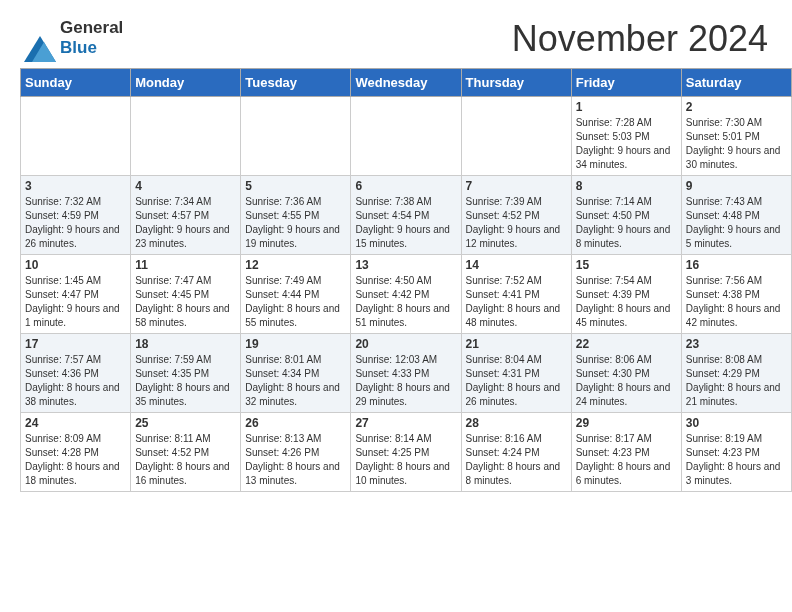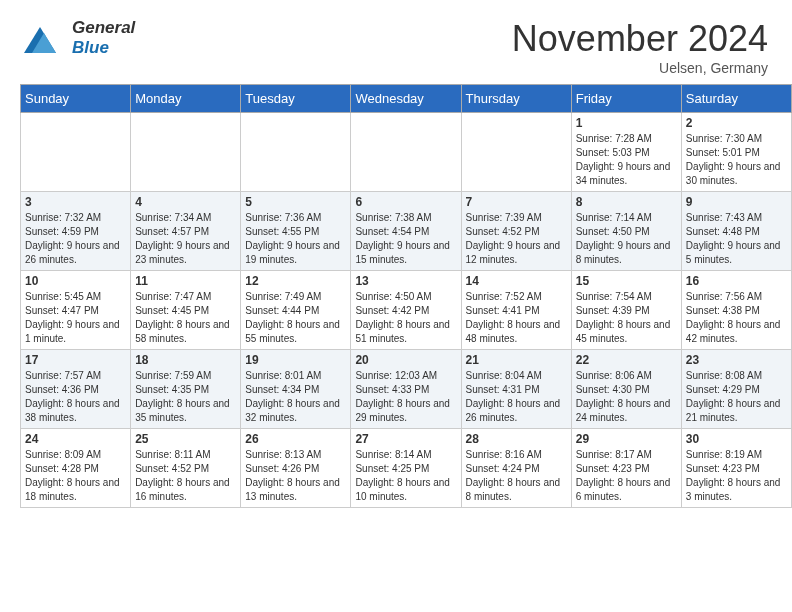--- a/index.html
+++ b/index.html
@@ -1,29 +1,29 @@
 <!DOCTYPE html>
 <html><head>
   <meta charset="utf-8">
   <style>
     * { box-sizing: border-box; margin: 0; padding: 0; }
     body { font-family: Arial, sans-serif; background: #fff; width: 792px; min-height: 612px; }
     
     .header { display: flex; justify-content: space-between; align-items: flex-start; padding: 18px 24px 8px 24px; }
-    .logo { display: flex; align-items: center; gap: 20px; font-style: italic; }
+    .logo { display: flex; align-items: flex-end; gap: 8px; }
     .logo-icon { width: 28px; height: 22px; position: relative; }
     
     .title-block { text-align: right; }
     .month-title { font-size: 36px; font-weight: normal; color: #333; }
     .location { font-size: 14px; color: #555; }
     
     .calendar { width: 100%; border-collapse: collapse; margin: 0 10px; table-layout: fixed; }
     .calendar-wrapper { padding: 0 10px 10px 10px; }
     
-    .calendar th { background-color: #2a6bbf; color: #fff; font-size: 13px; font-weight: normal; padding: 6px 4px; text-align: left; border: 1px solid #aaa; }
+    .calendar th { background-color: #2a6bbf; color: #fff; font-size: 13px; font-weight: bold; padding: 6px 4px; text-align: left; border: 1px solid #aaa; }
     
     .calendar td { border: 1px solid #ccc; vertical-align: top; padding: 3px 4px; font-size: 10.5px; color: #333; width: 14.28%; min-height: 80px; }
     
     .day-num { font-size: 12px; font-weight: bold; display: block; margin-bottom: 2px; }
     .day-info { font-size: 10px; line-height: 1.4; color: #333; }
     
     .row-shaded td { background-color: #f0f4f8; }
     .row-white td { background-color: #fff; }
     
     .empty { background-color: #fff !important; }
@@ -39,21 +39,20 @@
         <polygon points="20,6 32,26 8,26" fill="#4a9fd4"></polygon>
       </svg>
     </div>
     <div>
       <span style="font-size:17px;font-weight:bold;color:#333;">General</span><br>
       <span style="font-size:17px;font-weight:bold;color:#1a6faf;">Blue</span>
     </div>
   </div>
   <div class="title-block">
     <div class="month-title">November 2024</div>
-    <div class="location">Uelsen, Germany</div>
   </div>
 </div>
 
 <div class="calendar-wrapper">
   <table class="calendar">
     <thead>
       <tr>
         <th>Sunday</th>
         <th>Monday</th>
         <th>Tuesday</th>
@@ -142,21 +141,21 @@
           <div>Sunrise: 7:43 AM</div>
           <div>Sunset: 4:48 PM</div>
           <div>Daylight: 9 hours and 5 minutes.</div>
         </div>
       </td>
         </tr>
         <tr class="row-white">
           <td>
         <span class="day-num">10</span>
         <div class="day-info">
-          <div>Sunrise: 5:45 AM</div>
+          <div>Sunrise: 1:45 AM</div>
           <div>Sunset: 4:47 PM</div>
           <div>Daylight: 9 hours and 1 minute.</div>
         </div>
       </td>
           <td>
         <span class="day-num">11</span>
         <div class="day-info">
           <div>Sunrise: 7:47 AM</div>
           <div>Sunset: 4:45 PM</div>
           <div>Daylight: 8 hours and 58 minutes.</div>

